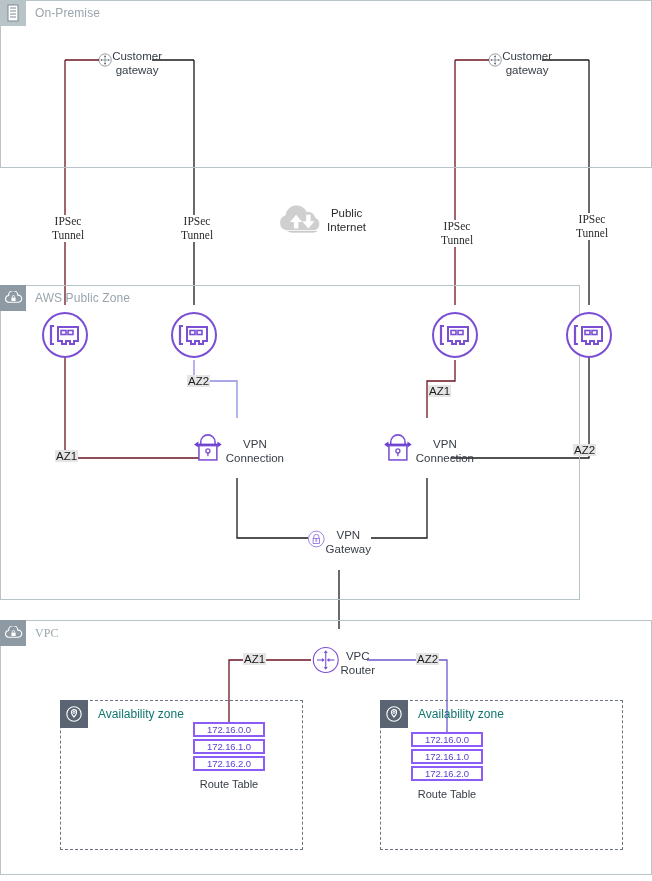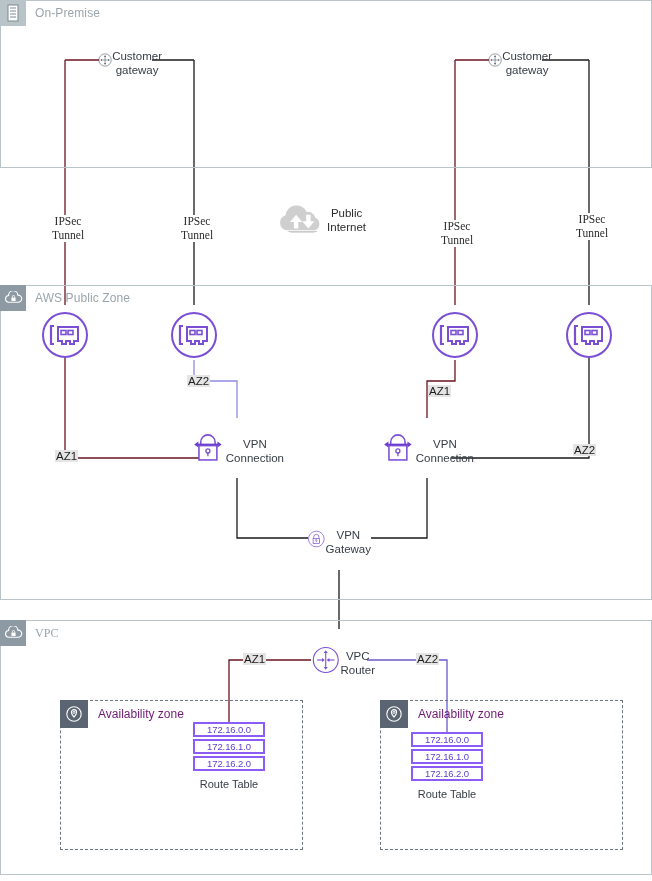--- a/index.html
+++ b/index.html
@@ -76,21 +76,21 @@
     width: 28px;
     height: 28px;
     background: #5a6472;
     display: flex;
     align-items: center;
     justify-content: center;
     box-sizing: border-box;
   }
   .az-title {
     font-size: 12px;
-    color: #701a75;
+    color: #0f766e;
     padding-left: 10px;
     white-space: nowrap;
   }
 
   
   .node {
     position: absolute;
     display: flex;
     flex-direction: row;
     align-items: center;
@@ -205,21 +205,21 @@
           <line x1="4" y1="4" x2="10" y2="4" stroke="#7d8a93" stroke-width="1"></line>
           <line x1="4" y1="7" x2="10" y2="7" stroke="#7d8a93" stroke-width="1"></line>
           <line x1="4" y1="10" x2="10" y2="10" stroke="#7d8a93" stroke-width="1"></line>
           <line x1="4" y1="13" x2="10" y2="13" stroke="#7d8a93" stroke-width="1"></line>
         </svg>
       </div>
       <div class="zone-title">On-Premise</div>
     </div>
   </div>
 
-  <div class="zone" style="left:0px;top:285px;width:652px;height:315px;">
+  <div class="zone" style="left:0px;top:285px;width:580px;height:315px;">
     <div class="zone-header">
       <div class="zone-badge aws">
         <svg width="19" height="15" viewBox="0 0 19 15">
           <path d="M4.2 11.2 A3.4 3.4 0 0 1 4.6 4.5 A4.6 4.6 0 0 1 13.8 4.2 A3.5 3.5 0 0 1 14.6 11.2 Z" fill="none" stroke="#ffffff" stroke-width="1.1"></path>
           <rect x="7.4" y="6.6" width="4.2" height="3.4" fill="#ffffff"></rect>
           <path d="M8.4 6.6 v-1.0 a1.1 1.1 0 0 1 2.2 0 v1.0" fill="none" stroke="#ffffff" stroke-width="0.9"></path>
         </svg>
       </div>
       <div class="zone-title">AWS Public Zone</div>
     </div>

